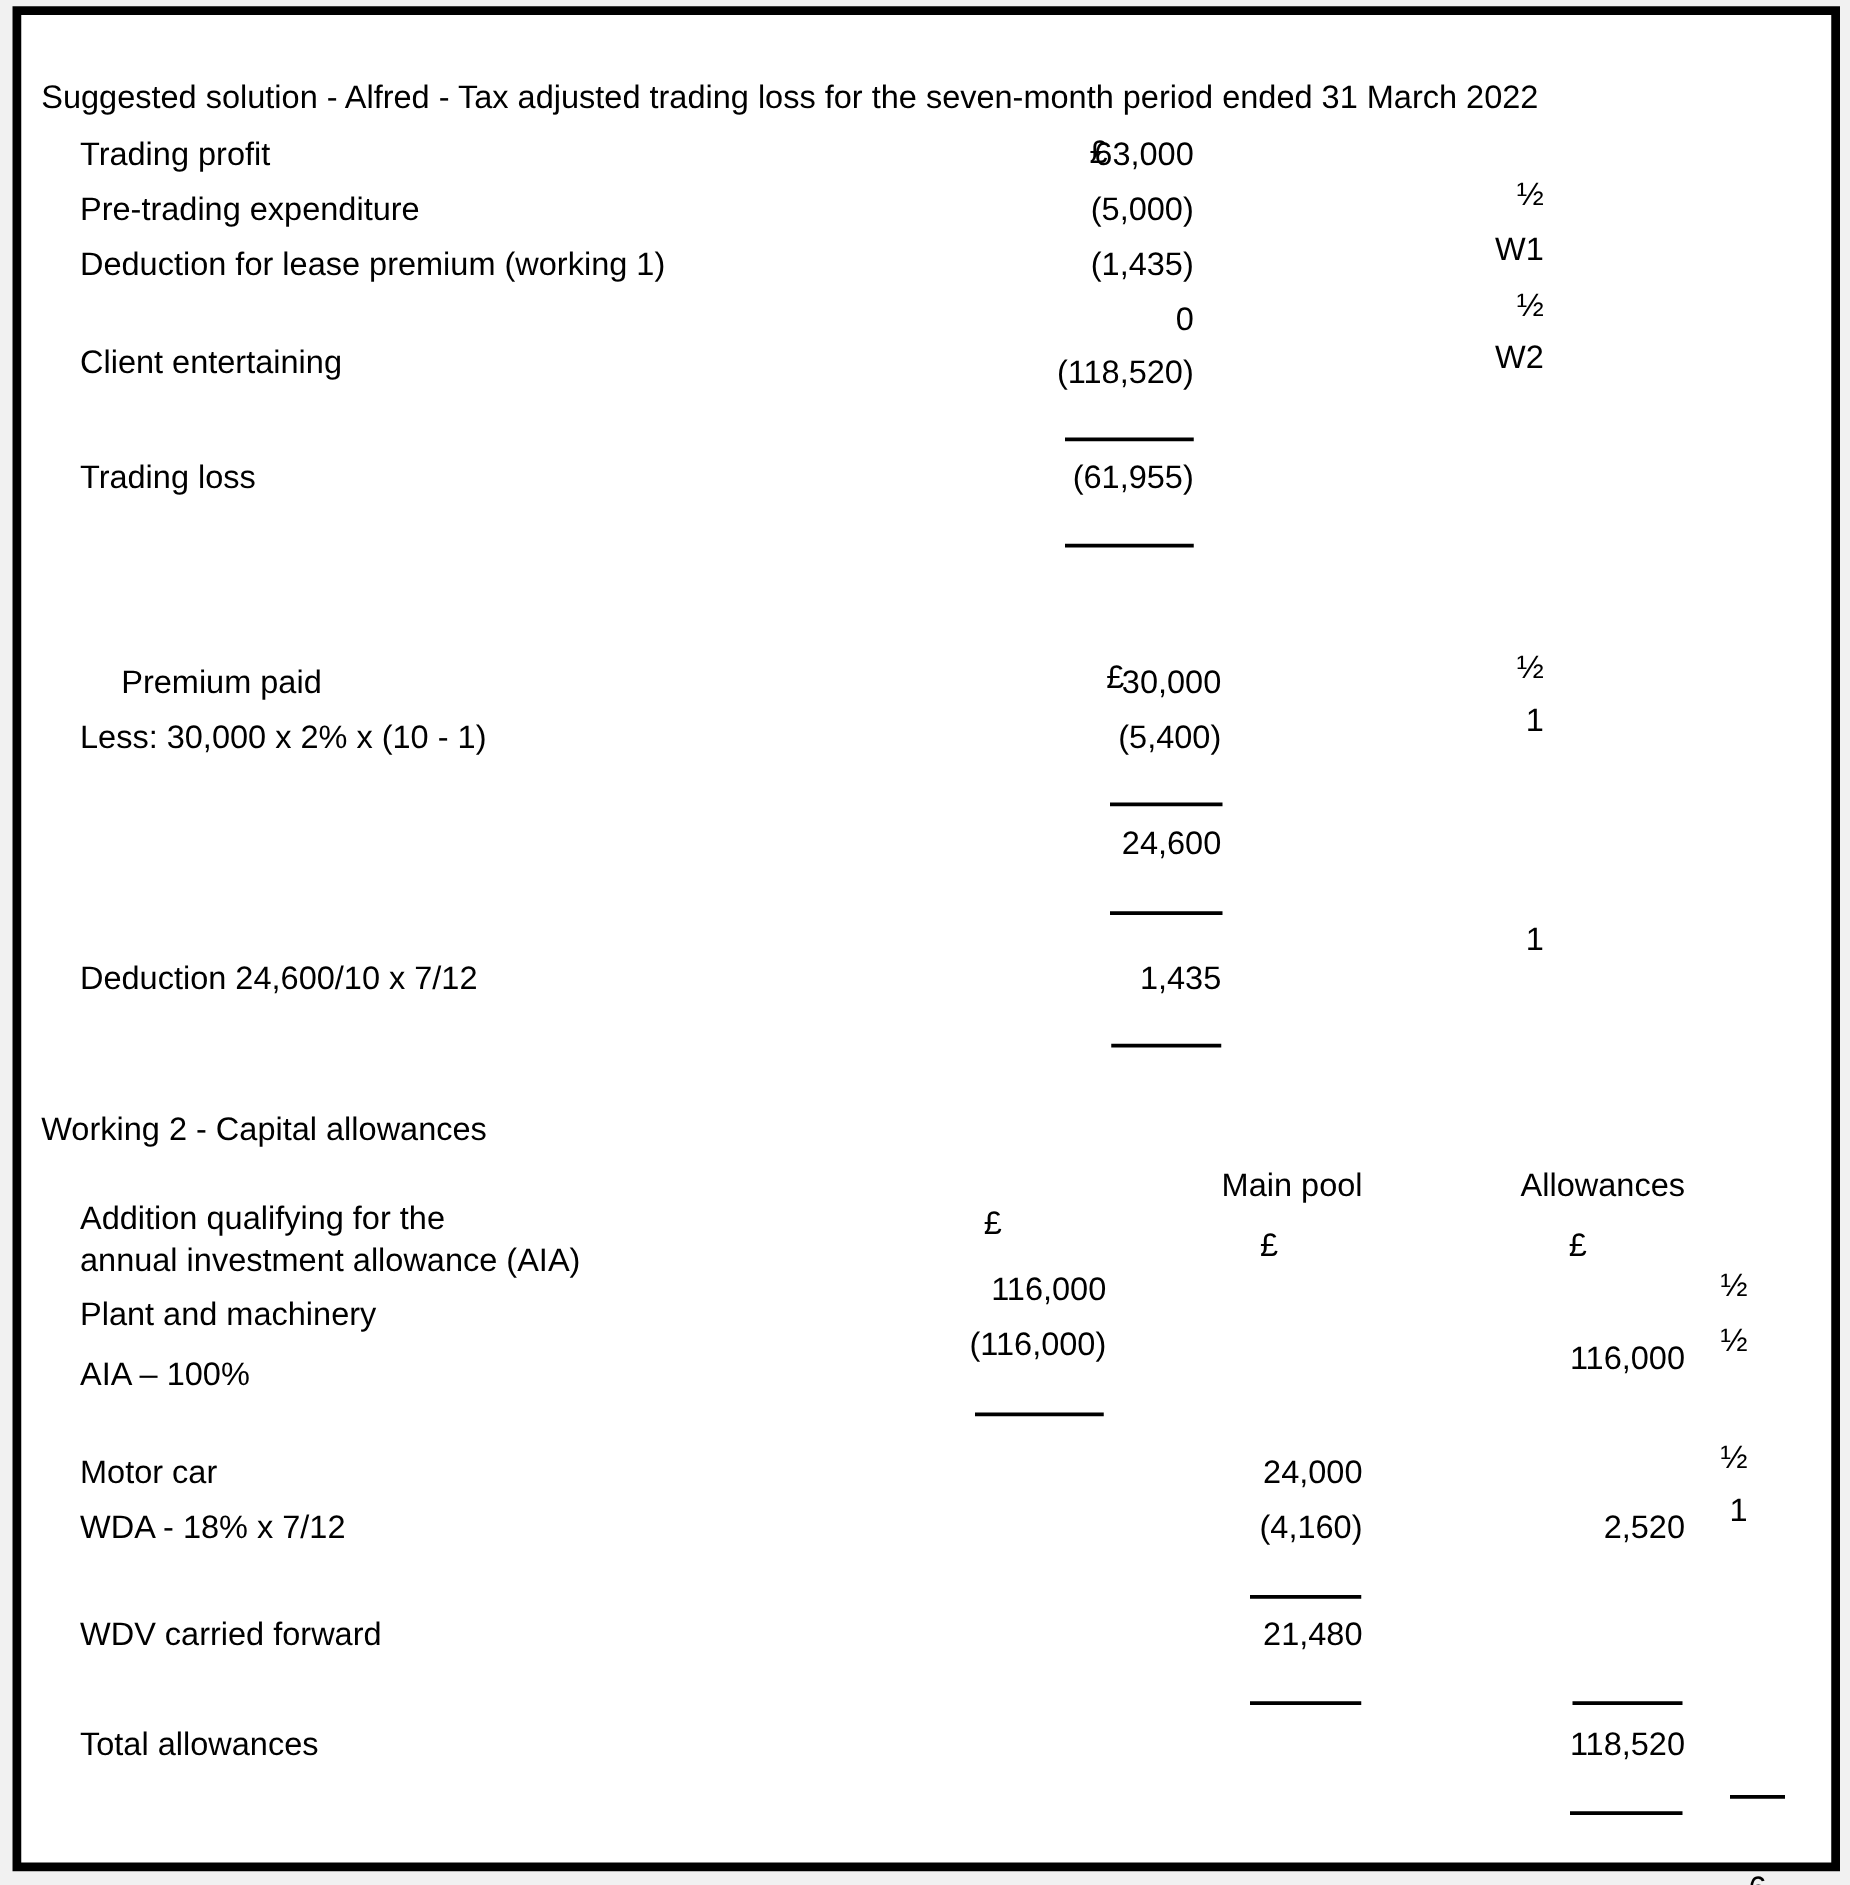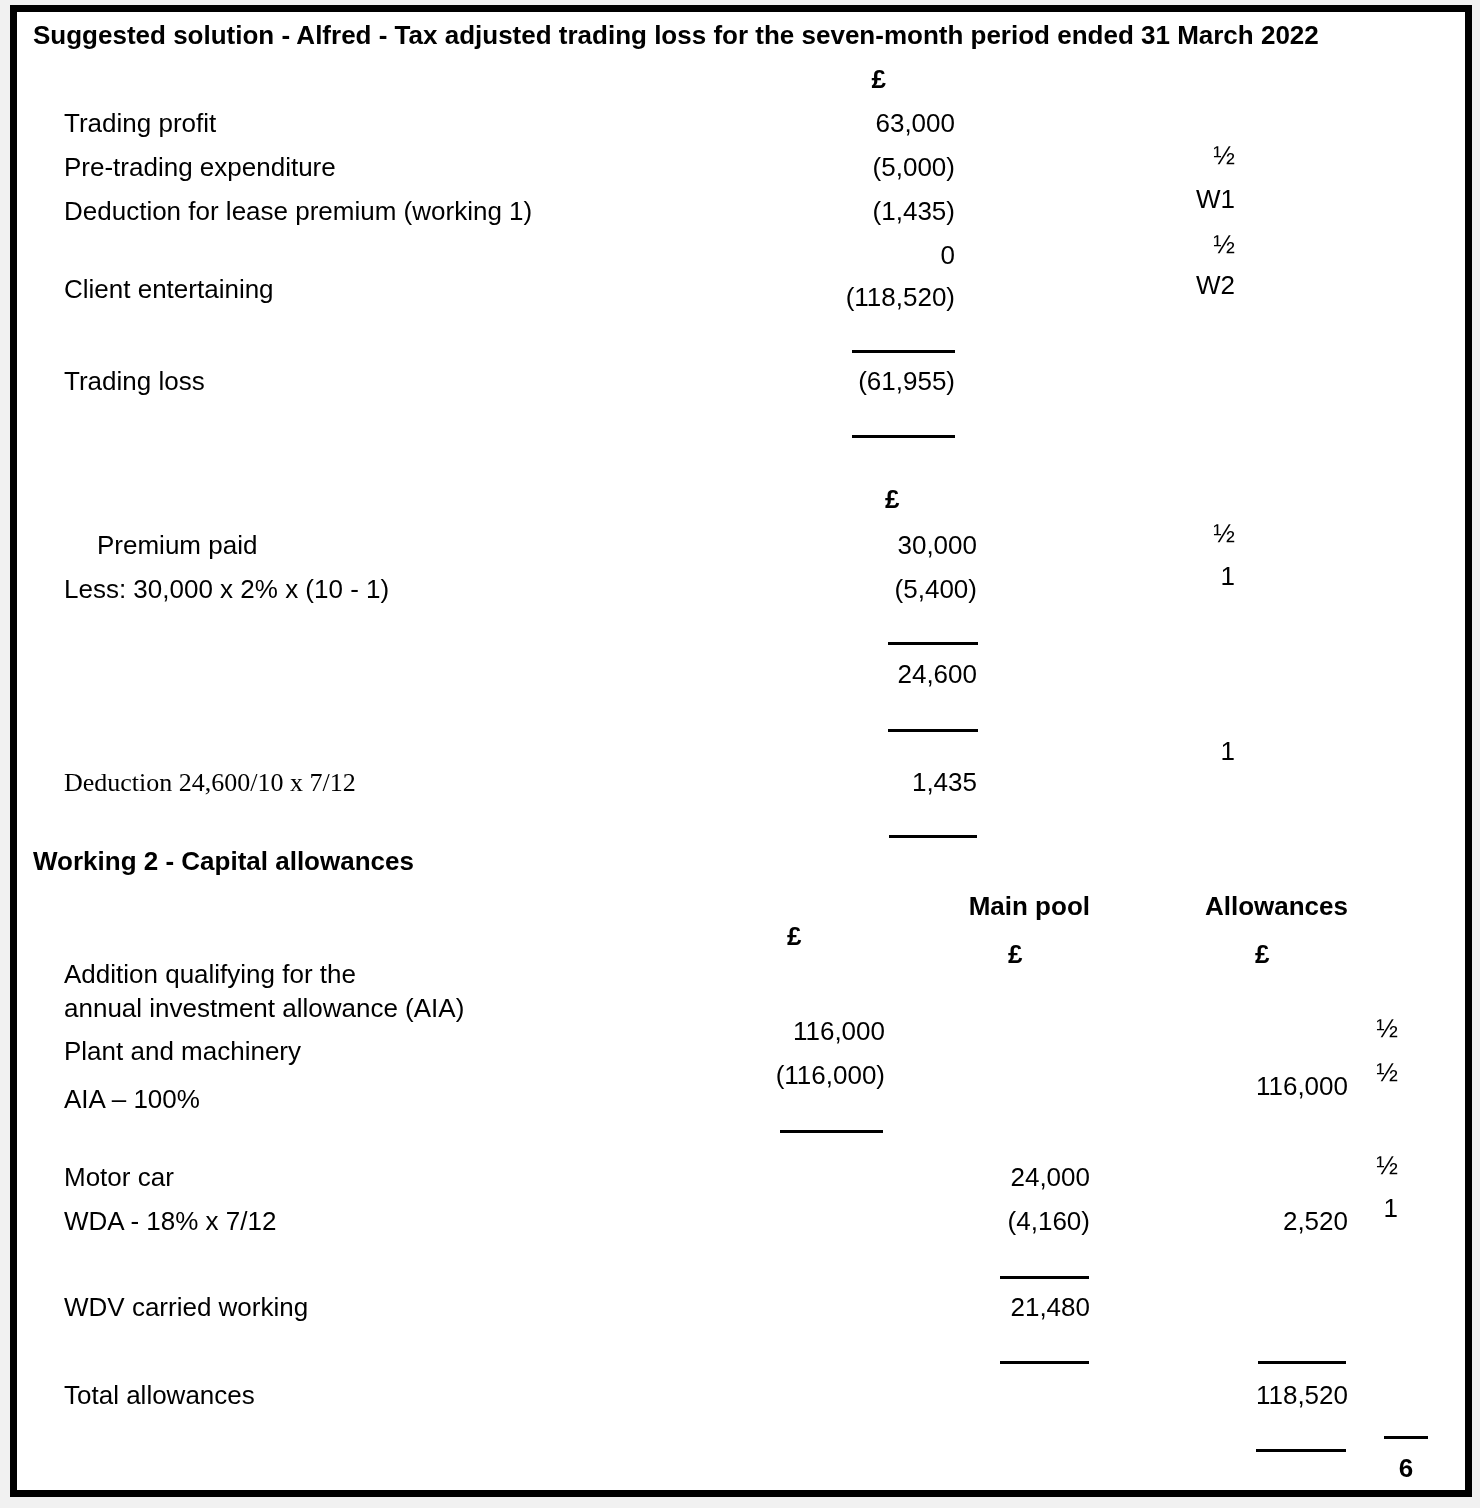--- a/index.html
+++ b/index.html
@@ -1,21 +1,21 @@
 <!DOCTYPE html>
 <html><head>
 <meta charset="utf-8">
 <style>
   html,body{margin:0;padding:0;background:#f1f1f1;}
   #page{position:relative;width:1480px;height:1508px;background:#f1f1f1;overflow:hidden;
         font-family:"Liberation Sans","DejaVu Sans",sans-serif;font-size:26px;color:#000;}
   #doc{position:absolute;left:10px;top:5px;width:1462px;height:1492px;
        background:#ffffff;border:7px solid #000;box-sizing:border-box;}
   .abs{position:absolute;white-space:pre;line-height:31px;}
-  .b{font-weight:bold;}
+  .b{font-weight:normal;margin-top:42px;}
   .val{text-align:right;}
   .rule{position:absolute;height:3px;background:#000;}
 </style>
 </head>
 <body>
 
 <div id="page">
   <div id="doc"></div>
 
   <div class="abs b" style="left:33px;top:20px;">Suggested solution - Alfred - Tax adjusted trading loss for the seven-month period ended 31 March 2022</div>
@@ -53,21 +53,21 @@
 
   <div class="abs" style="left:64px;top:574px;">Less: 30,000 x 2% x (10 - 1)</div>
   <div class="abs val" style="left:772px;top:574px;width:205px;">(5,400)</div>
   <div class="abs val" style="left:1135px;top:561px;width:100px;">1</div>
 
   <div class="rule" style="left:888px;top:642px;width:90px;"></div>
   <div class="abs val" style="left:772px;top:659px;width:205px;">24,600</div>
   <div class="rule" style="left:888px;top:729px;width:90px;"></div>
 
   <div class="abs val" style="left:1135px;top:736px;width:100px;">1</div>
-  <div class="abs" style="left:64px;top:767px;font-family:Liberation Serif, serif;">Deduction 24,600/10 x 7/12</div>
+  <div class="abs" style="left:64px;top:767px;">Deduction 24,600/10 x 7/12</div>
   <div class="abs val" style="left:772px;top:767px;width:205px;">1,435</div>
   <div class="rule" style="left:889px;top:835px;width:88px;"></div>
 
   <div class="abs b" style="left:33px;top:846px;">Working 2 - Capital allowances</div>
 
   <div class="abs b val" style="left:885px;top:891px;width:205px;">Main pool</div>
   <div class="abs b val" style="left:1143px;top:891px;width:205px;">Allowances</div>
   <div class="abs b" style="left:787px;top:921px;">£</div>
   <div class="abs b" style="left:1008px;top:939px;">£</div>
   <div class="abs b" style="left:1255px;top:939px;">£</div>
@@ -88,21 +88,21 @@
   <div class="abs val" style="left:1298px;top:1150px;width:100px;">½</div>
   <div class="abs" style="left:64px;top:1162px;">Motor car</div>
   <div class="abs val" style="left:885px;top:1162px;width:205px;">24,000</div>
 
   <div class="abs" style="left:64px;top:1206px;">WDA - 18% x 7/12</div>
   <div class="abs val" style="left:885px;top:1206px;width:205px;">(4,160)</div>
   <div class="abs val" style="left:1143px;top:1206px;width:205px;">2,520</div>
   <div class="abs val" style="left:1298px;top:1193px;width:100px;">1</div>
 
   <div class="rule" style="left:1000px;top:1276px;width:89px;"></div>
-  <div class="abs" style="left:64px;top:1292px;">WDV carried working</div>
+  <div class="abs" style="left:64px;top:1292px;">WDV carried forward</div>
   <div class="abs val" style="left:885px;top:1292px;width:205px;">21,480</div>
 
   <div class="rule" style="left:1000px;top:1361px;width:89px;"></div>
   <div class="rule" style="left:1258px;top:1361px;width:88px;"></div>
 
   <div class="abs" style="left:64px;top:1380px;">Total allowances</div>
   <div class="abs val" style="left:1143px;top:1380px;width:205px;">118,520</div>
 
   <div class="rule" style="left:1384px;top:1436px;width:44px;"></div>
   <div class="rule" style="left:1256px;top:1449px;width:90px;"></div>

